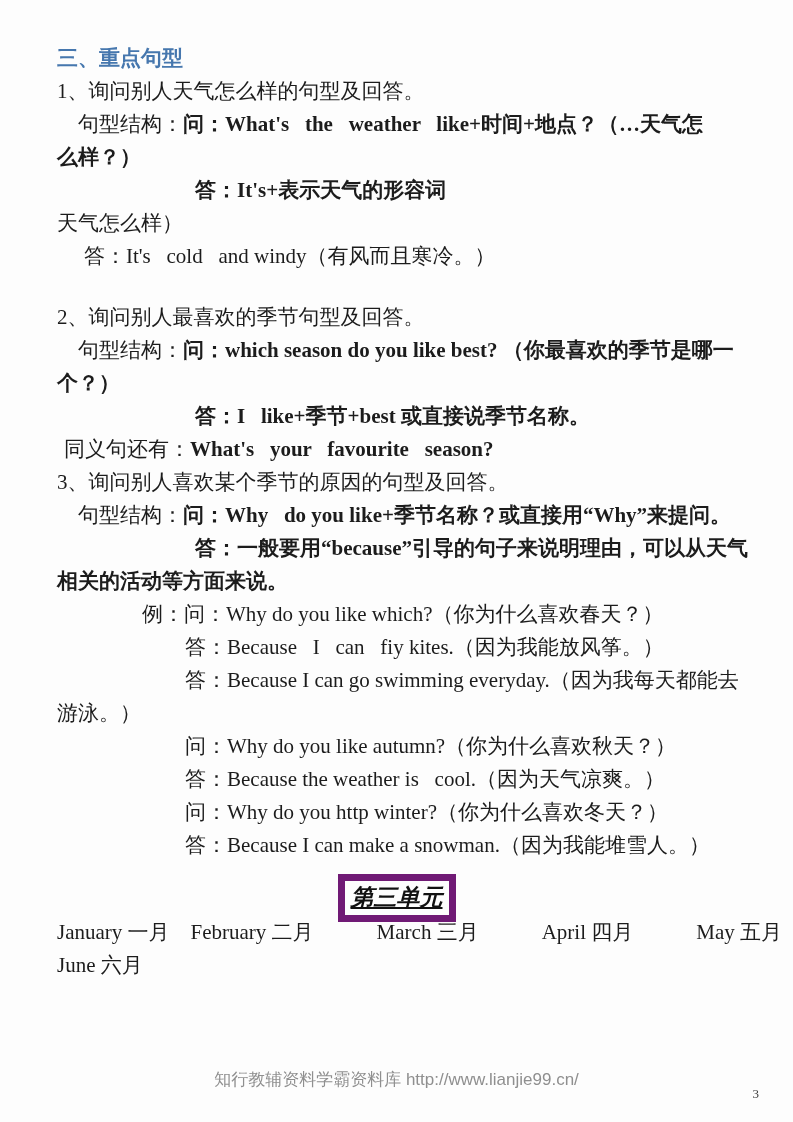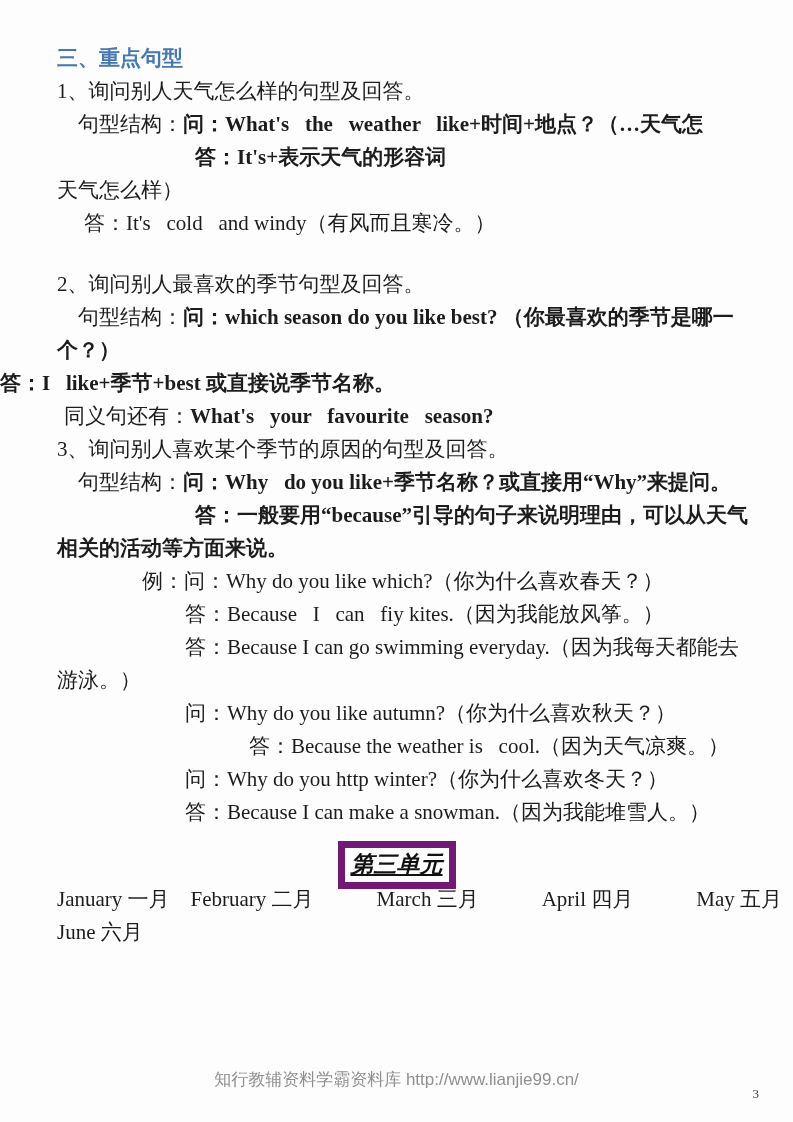--- a/index.html
+++ b/index.html
@@ -65,38 +65,39 @@
   }
 </style>
 </head>
 <body style="background: rgb(253, 253, 253);">
 
 <div class="page">
   <div id="doc-body">
       <div class="line" style="padding-left: 57px;"><span class="seg-h">三、重点句型</span></div>
       <div class="line" style="padding-left: 57px;"><span class="seg-r">1、询问别人天气怎么样的句型及回答。</span></div>
       <div class="line" style="padding-left: 78px;"><span class="seg-r">句型结构：</span><span class="seg-b">问：What's   the   weather   like+时间+地点？（…天气怎</span></div>
+      <div class="line" style="padding-left: 57px;"><span class="seg-b">么样？）</span></div>
       <div class="line" style="padding-left: 195px;"><span class="seg-b">答：It's+表示天气的形容词</span></div>
       <div class="line" style="padding-left: 57px;"><span class="seg-r">天气怎么样）</span></div>
       <div class="line" style="padding-left: 84px;"><span class="seg-r">答：It's   cold   and windy（有风而且寒冷。）</span></div>
       <div class="line" style="padding-left: 57px; margin-top: 28px;"><span class="seg-r">2、询问别人最喜欢的季节句型及回答。</span></div>
       <div class="line" style="padding-left: 78px;"><span class="seg-r">句型结构：</span><span class="seg-b">问：which season do you like best? （你最喜欢的季节是哪一</span></div>
       <div class="line" style="padding-left: 57px;"><span class="seg-b">个？）</span></div>
-      <div class="line" style=""><span class="seg-b">答：I   like+季节+best 或直接说季节名称。</span></div>
+      <div class="line" style="padding-left: 195px;"><span class="seg-b">答：I   like+季节+best 或直接说季节名称。</span></div>
       <div class="line" style="padding-left: 64px;"><span class="seg-r">同义句还有：</span><span class="seg-b">What's   your   favourite   season?</span></div>
       <div class="line" style="padding-left: 57px;"><span class="seg-r">3、询问别人喜欢某个季节的原因的句型及回答。</span></div>
       <div class="line" style="padding-left: 78px;"><span class="seg-r">句型结构：</span><span class="seg-b">问：Why   do you like+季节名称？或直接用“Why”来提问。</span></div>
       <div class="line" style="padding-left: 195px;"><span class="seg-b">答：一般要用“because”引导的句子来说明理由，可以从天气</span></div>
       <div class="line" style="padding-left: 57px;"><span class="seg-b">相关的活动等方面来说。</span></div>
       <div class="line" style="padding-left: 142px;"><span class="seg-r">例：问：Why do you like which?（你为什么喜欢春天？）</span></div>
       <div class="line" style="padding-left: 185px;"><span class="seg-r">答：Because   I   can   fiy kites.（因为我能放风筝。）</span></div>
       <div class="line" style="padding-left: 185px;"><span class="seg-r">答：Because I can go swimming everyday.（因为我每天都能去</span></div>
       <div class="line" style="padding-left: 57px;"><span class="seg-r">游泳。）</span></div>
       <div class="line" style="padding-left: 185px;"><span class="seg-r">问：Why do you like autumn?（你为什么喜欢秋天？）</span></div>
-      <div class="line" style="padding-left: 185px; text-align: center;"><span class="seg-r">答：Because the weather is   cool.（因为天气凉爽。）</span></div>
+      <div class="line" style="padding-left: 185px;"><span class="seg-r">答：Because the weather is   cool.（因为天气凉爽。）</span></div>
       <div class="line" style="padding-left: 185px;"><span class="seg-r">问：Why do you http winter?（你为什么喜欢冬天？）</span></div>
       <div class="line" style="padding-left: 185px;"><span class="seg-r">答：Because I can make a snowman.（因为我能堆雪人。）</span></div>
       <div class="unit-line" style="margin-top: 12px;"><span class="unit-box">第三单元</span></div>
       <div class="line" style="padding-left: 57px;"><span class="seg-r">January 一月　February 二月　　　March 三月　　　April 四月　　　May 五月</span></div>
       <div class="line" style="padding-left: 57px;"><span class="seg-r">June 六月</span></div>
     </div>
   <div class="footer">知行教辅资料学霸资料库 http://www.lianjie99.cn/</div>
   <div class="pagenum">3</div>
 </div>
 

